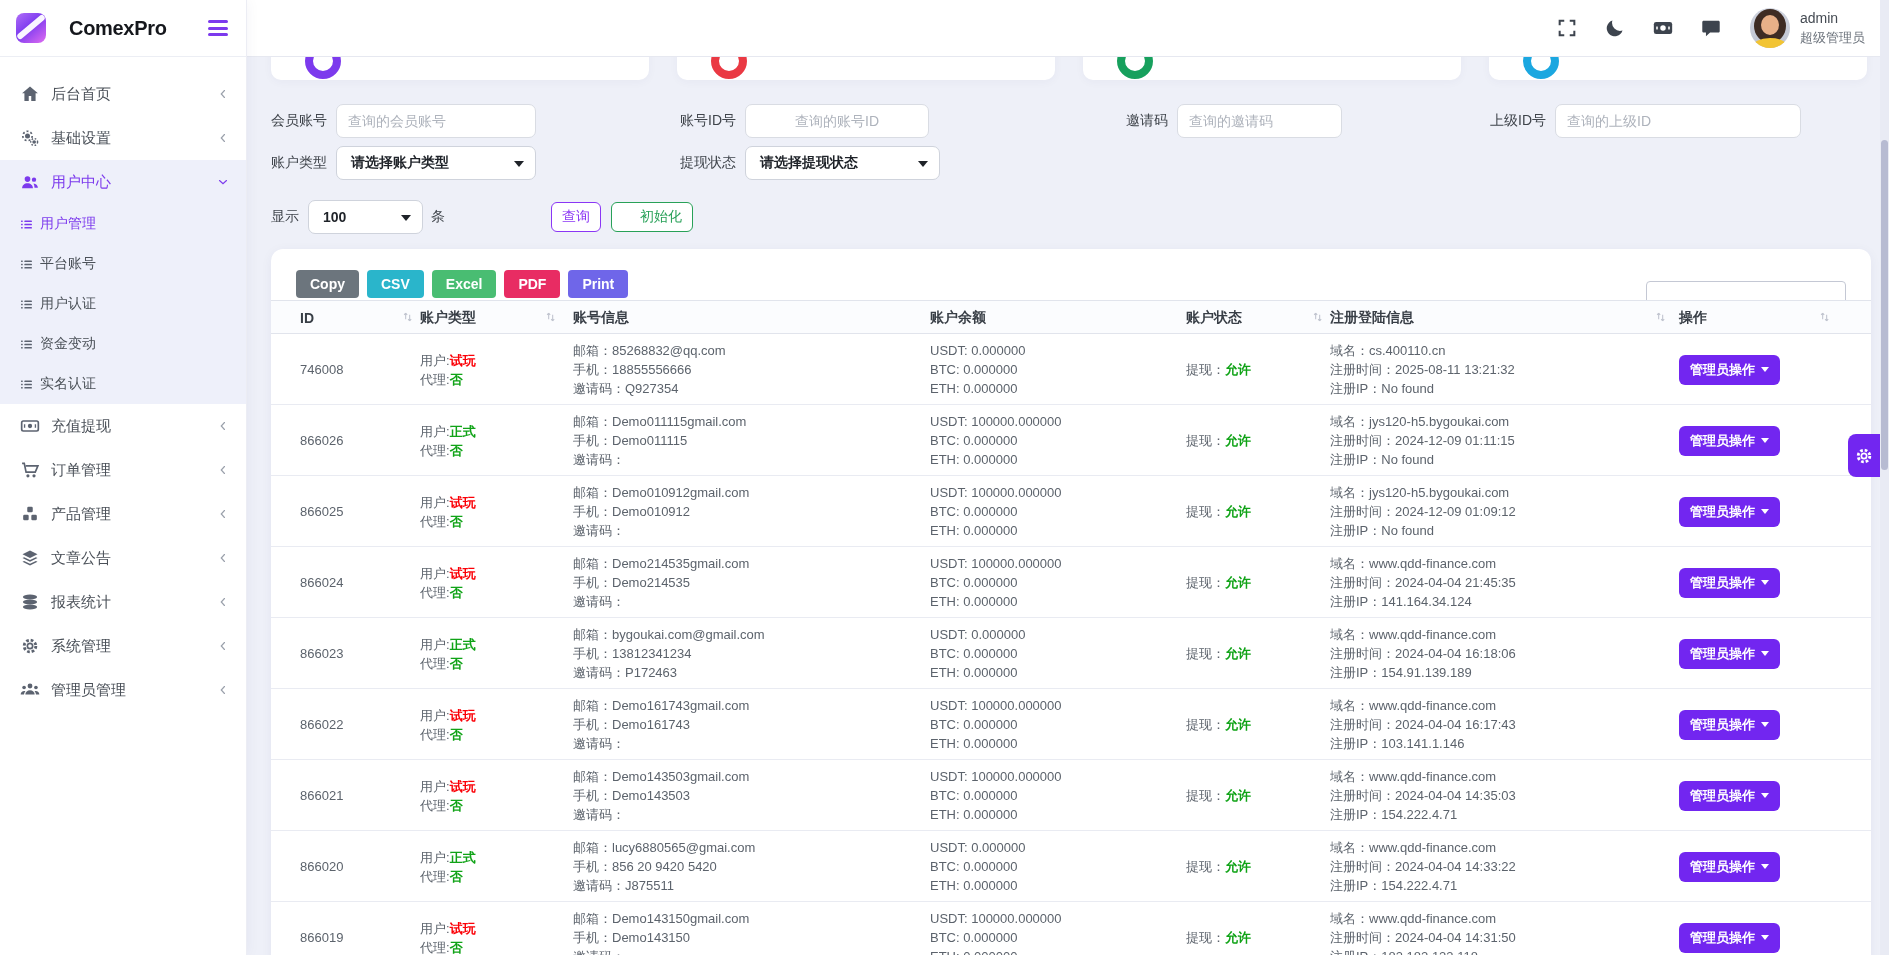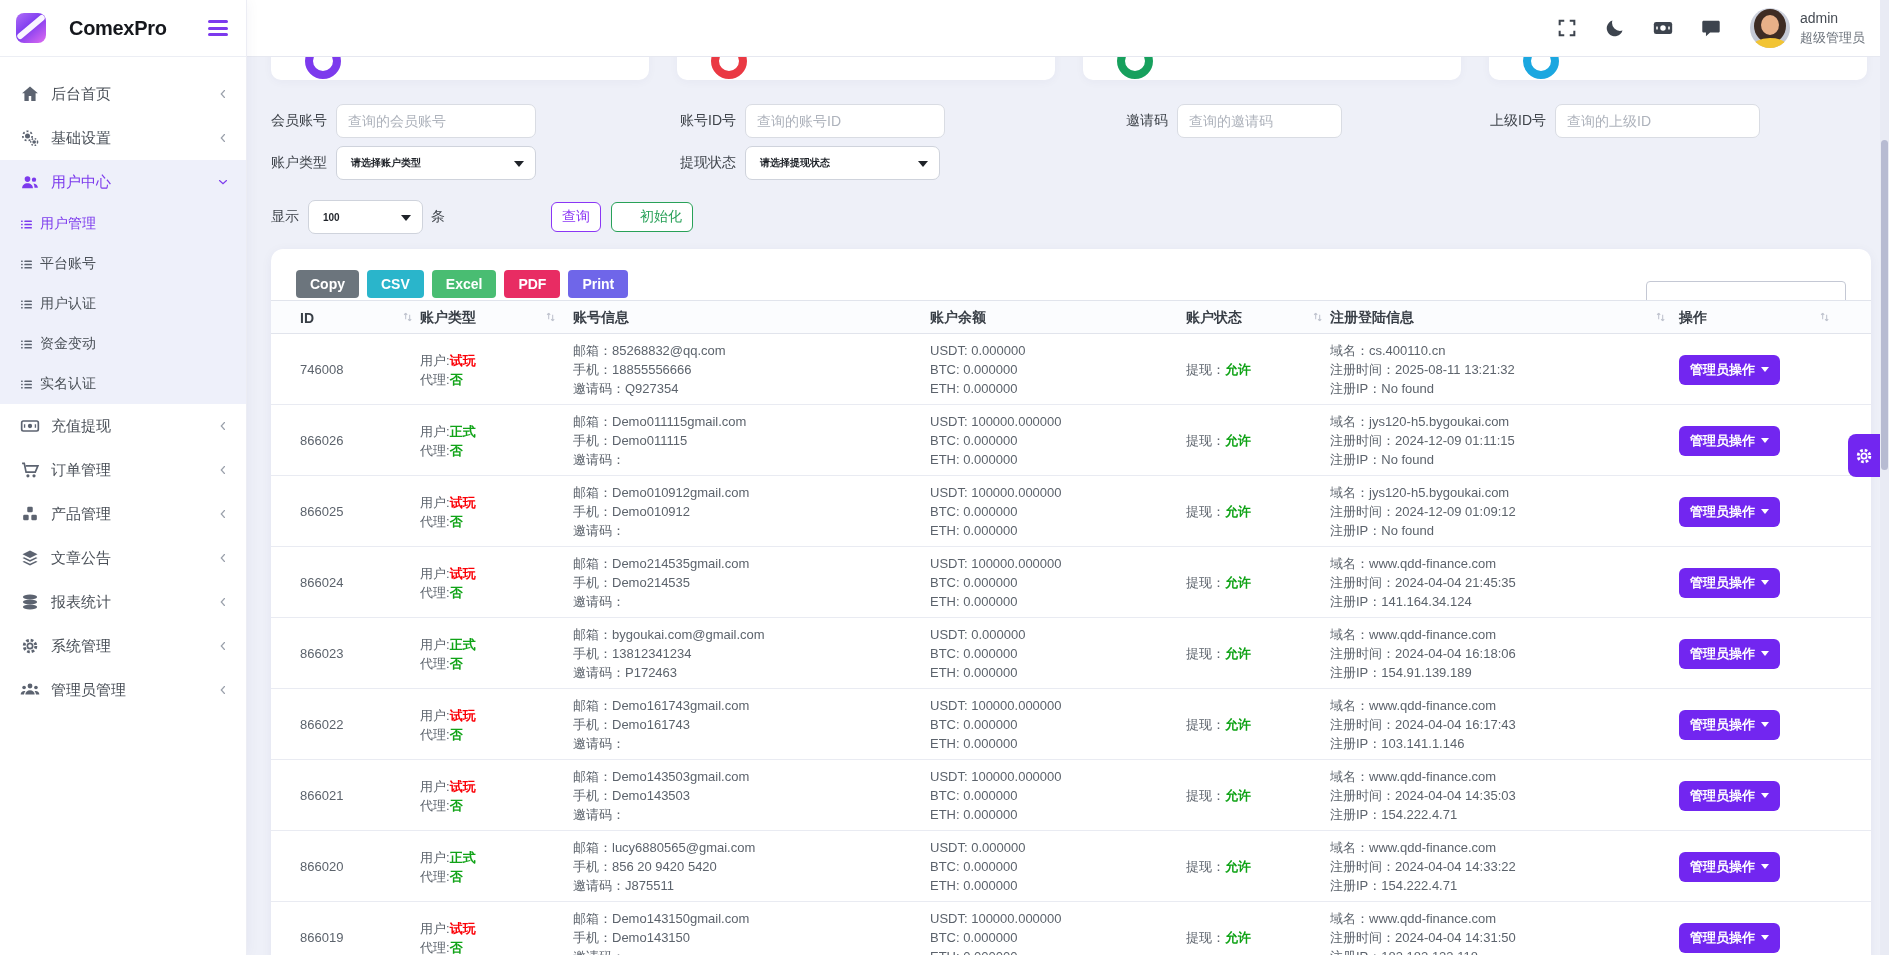--- a/index.html
+++ b/index.html
@@ -49,21 +49,21 @@
   .stat-card { position:absolute; top:-40px; height:63px; width:378px; background:#fff; border-radius:10px;
                overflow:hidden; box-shadow:0 2px 10px rgba(40,40,90,.04); }
   .stat-ring { position:absolute; left:34px; top:26px; width:36px; height:36px; border-radius:50%; border:8px solid; background:#fff; }
 
   .f-field { position:absolute; height:34px; display:flex; align-items:center; }
   .f-label { font-size:14px; color:#3f444b; text-align:right; margin-right:9px; white-space:nowrap; }
   .f-input { height:34px; border:1px solid #d9dce3; border-radius:7px; padding:0 11px; font-size:14px; color:#30343a;
              background:#fff; outline:none; font-family:inherit; }
   .f-input::placeholder { color:#aeb3bc; }
   .f-select { height:34px; border:1px solid #cfd3dc; border-radius:7px; background:#fff; display:flex; align-items:center;
-              padding:0 28px 0 14px; font-size:10px; font-weight:700; color:#1f2329; position:relative; cursor:pointer; }
+              padding:0 28px 0 14px; font-size:14px; font-weight:700; color:#1f2329; position:relative; cursor:pointer; }
   .sel-caret { position:absolute; right:11px; top:14px; width:0; height:0; border-left:5px solid transparent;
                border-right:5px solid transparent; border-top:6px solid #1f2329; }
   .suffix { font-size:14px; color:#3f444b; }
 
   .btn-outline { height:30px; border-radius:6px; background:#fff; font-size:14px; padding:0 10px; cursor:pointer; font-family:inherit; }
   .btn-query { border:1.5px solid #8a36f5; color:#8a36f5; }
   .btn-reset { border:1.5px solid #28a158; color:#28a158; margin-left:10px;padding-left:28px; }
 
   
   .table-card { position:absolute; left:24px; top:192px; width:1600px; height:714px; background:#fff;
@@ -333,29 +333,29 @@
      <div class="stat-ring" style="border-color:#1ba7e0"></div>
    </div>
     </div>
 
   <div class="f-field" style="left:24px; top:47px;">
     <span class="f-label" style="width:56px">会员账号</span>
     <input class="f-input" style="width: 200px;" placeholder="查询的会员账号">
   </div>
   <div class="f-field" style="left:431px; top:47px;">
     <span class="f-label" style="width:58px">账号ID号</span>
-    <input class="f-input" style="width: 200px;" placeholder="查询的账号ID">
+    <input class="f-input" style="width: 184px; text-align: center;" placeholder="查询的账号ID">
   </div>
   <div class="f-field" style="left:879px; top:47px;">
     <span class="f-label" style="width:42px">邀请码</span>
     <input class="f-input" style="width: 165px;" placeholder="查询的邀请码">
   </div>
   <div class="f-field" style="left:1241px; top:47px;">
     <span class="f-label" style="width:58px">上级ID号</span>
-    <input class="f-input" style="width: 205px;" placeholder="查询的上级ID">
+    <input class="f-input" style="width: 246px;" placeholder="查询的上级ID">
   </div>
 
   <div class="f-field" style="left:24px; top:89px;">
     <span class="f-label" style="width:56px">账户类型</span>
     <div class="f-select" style="width:200px">
       <span>请选择账户类型</span>
         <span class="sel-caret"></span>
     </div>
   </div>
   <div class="f-field" style="left:431px; top:89px;">

